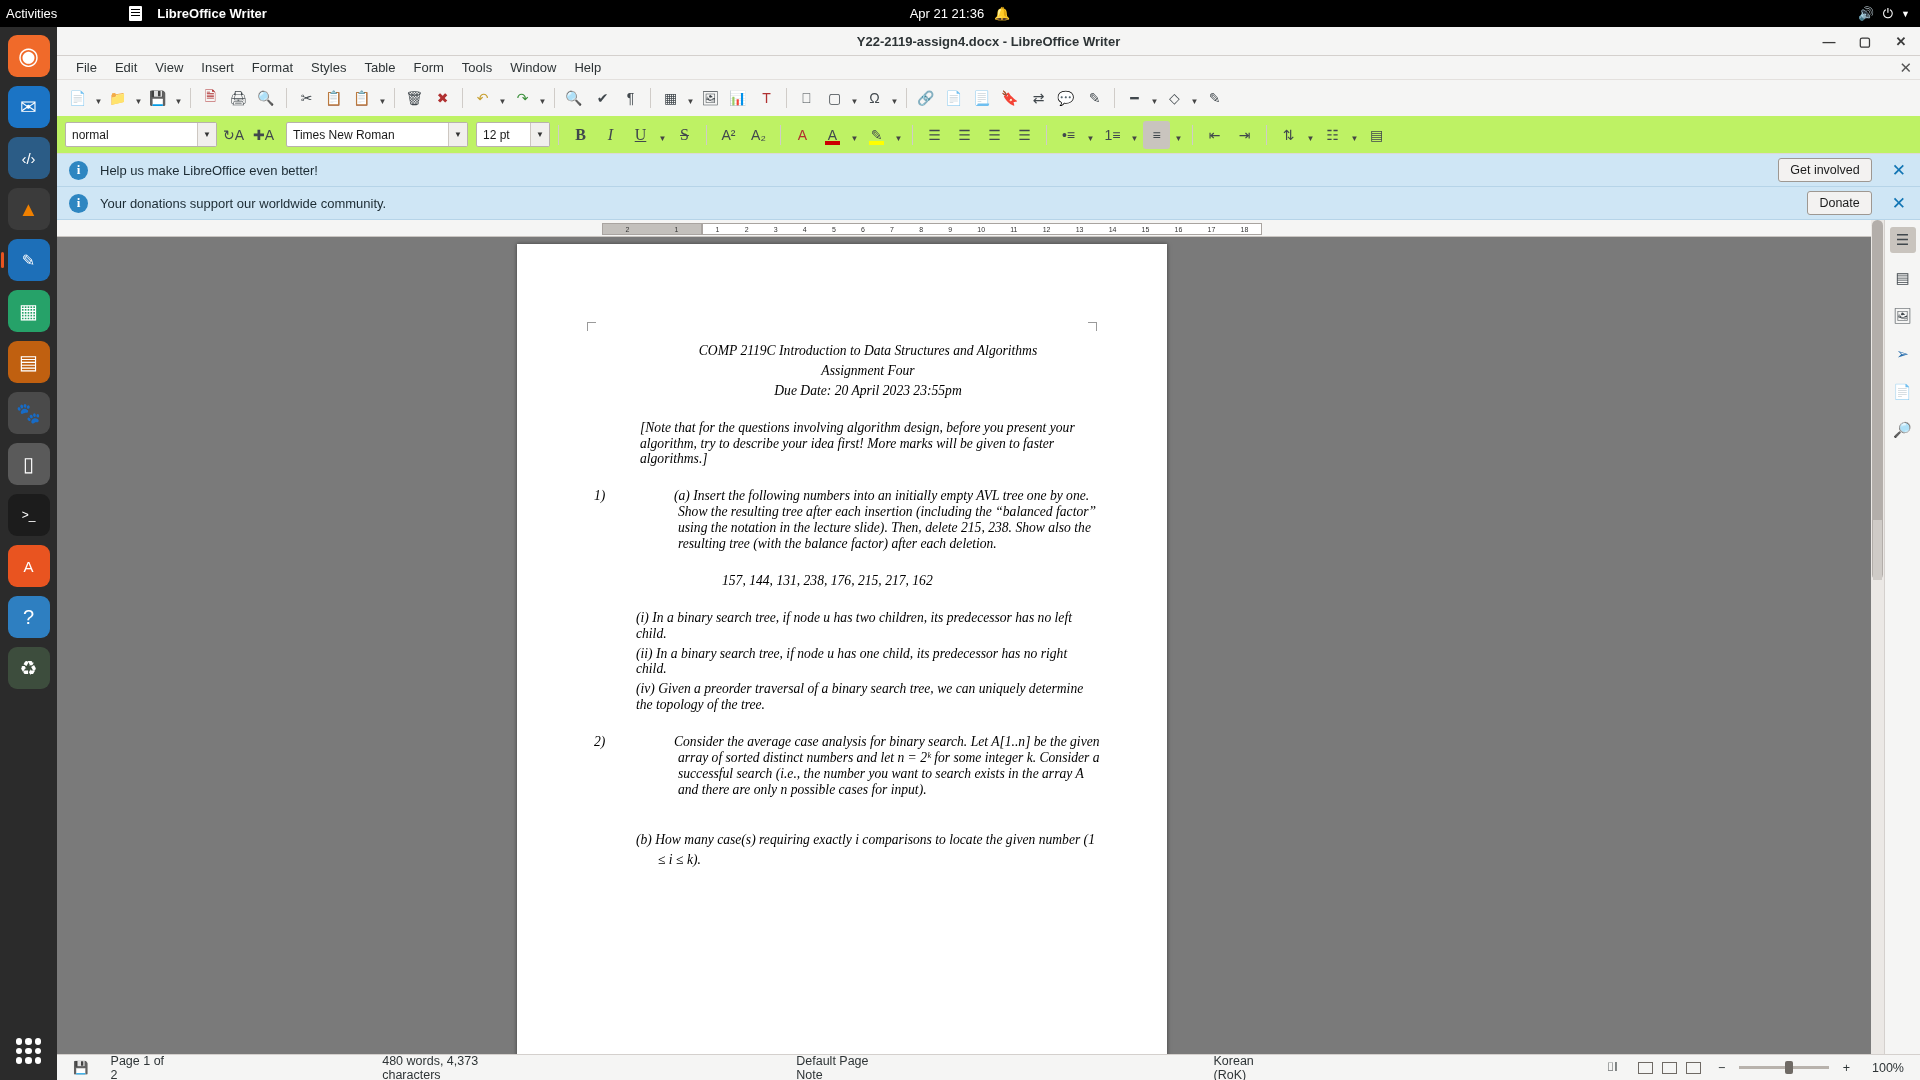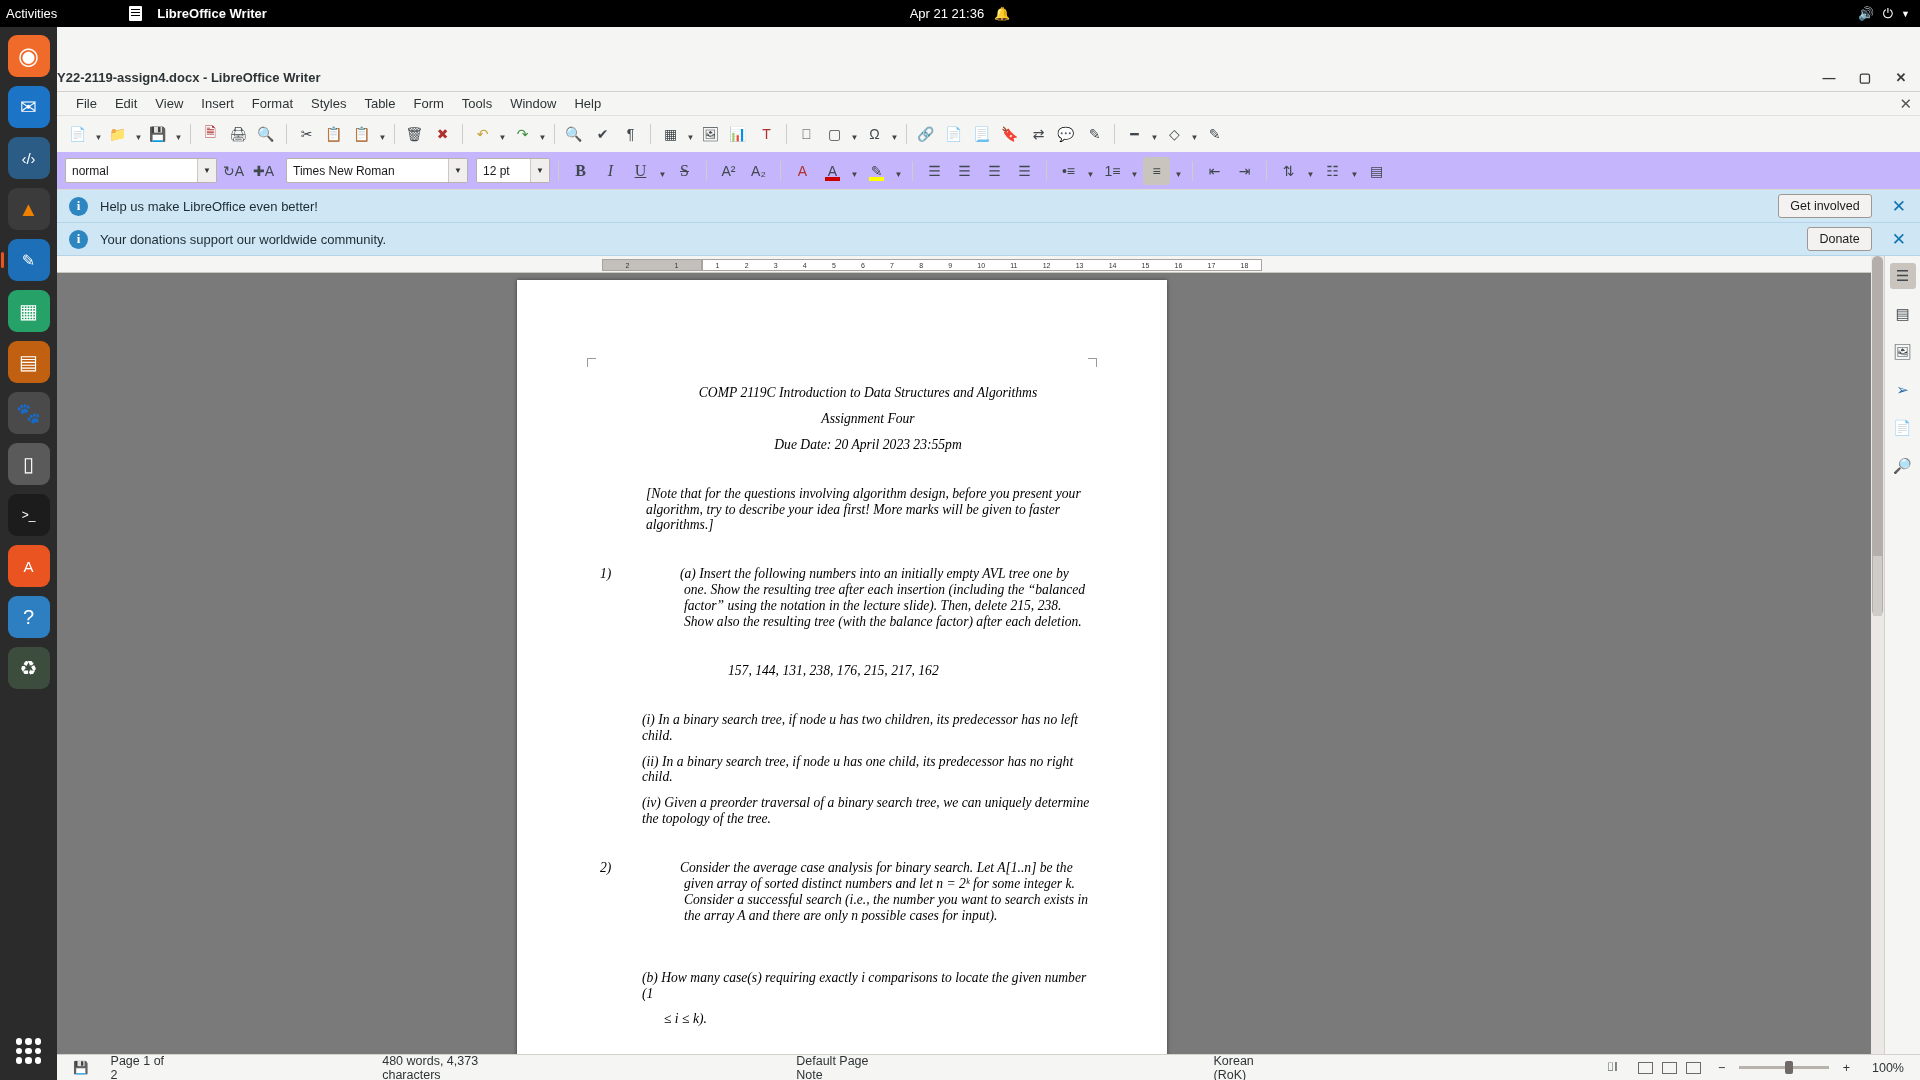--- a/index.html
+++ b/index.html
@@ -53,22 +53,22 @@
   }
   .grid-dots i { background: #ffffff; border-radius: 50%; display:block; }
   
   #window {
     position: absolute; top: 27px; left: 57px; width: 1863px; height: 1053px;
     background: #f5f5f4;
     display: flex; flex-direction: column;
   }
   #titlebar {
     height: 29px; background: #f5f5f4; border-bottom: 1px solid #d4d0cd;
-    display: flex; align-items: center; position: relative;
-    font-size: 13px; font-weight: 700; color: #2e3436; margin-top: 36px;
+    display: flex; align-items: center; justify-content: center; position: relative;
+    font-size: 13px; font-weight: 700; color: #2e3436;
   }
   .win-btns { position: absolute; right: 6px; display: flex; gap: 10px; align-items:center;}
   .win-btn { width: 26px; height: 20px; display:flex; align-items:center; justify-content:center; color:#3a3a3a; font-size:13px;}
   
   #menubar {
     height: 24px; display: flex; align-items: center; padding-left: 10px;
     font-size: 13px; color: #2e3436; background: #f5f5f4;
     border-bottom: 1px solid #e3e0dd;
     position: relative;
   }
@@ -79,21 +79,21 @@
     height: 36px; display: flex; align-items: center; gap: 1px;
     padding-left: 8px; background: #f5f5f4;
   }
   .tb-item {
     width: 27px; height: 28px; display: flex; align-items: center; justify-content: center;
     font-size: 14px; color: #41484d; border-radius: 3px; position: relative;
   }
   .tb-arrow { width: 11px; font-size: 8px; color:#444; display:flex; align-items:flex-end; justify-content:center; height:28px; padding-bottom:6px;}
   .tb-sep { width: 1px; height: 20px; background: #d0ccc8; margin: 0 5px; }
   
-  .fbar { height: 38px; display: flex; align-items: center; gap: 3px; padding-left: 8px; background: #c4b5fd; border-bottom: 1px solid #ddd9d6;}
+  .fbar { height: 38px; display: flex; align-items: center; gap: 3px; padding-left: 8px; background: #bef264; border-bottom: 1px solid #ddd9d6;}
   .combo {
     height: 25px; background: #ffffff; border: 1px solid #b8b2ac; border-radius: 2px;
     display: flex; align-items: center; font-size: 12px; color: #1a1a1a; padding-left: 6px;
     position: relative;
   }
   .combo .caret { position: absolute; right: 0; top: 0; bottom: 0; width: 19px;
     border-left: 1px solid #cdc7c1; display:flex; align-items:center; justify-content:center; font-size:8px; color:#333; background:#f1efed;}
   
   .infobar {
     height: 33px; background: #cfe6f5; border-bottom: 1px solid #b6d4e8;
@@ -127,21 +127,21 @@
     background: #ffffff; box-shadow: 0 0 4px rgba(0,0,0,.5);
   }
   #page .corner { position: absolute; width: 9px; height: 9px; border-color: #9a9a9a; }
   #page .c-tl { left: 70px; top: 78px; border-left: 1px solid #9a9a9a; border-top: 1px solid #9a9a9a; }
   #page .c-tr { right: 70px; top: 78px; border-right: 1px solid #9a9a9a; border-top: 1px solid #9a9a9a; }
   #doctext {
     position: absolute; left: 115px; top: 95px; width: 472px;
     font-family: "Liberation Serif", serif; font-style: italic; font-size: 13.6px;
     line-height: 1.17; color: #000;
   }
-  #doctext p { margin: 10px; }
+  #doctext p { margin: 4px; }
   .center { text-align: center; }
   .blank { height: 13px; }
   .num-ind { display:inline-block; width: 38px; }
   
   #vscroll {
     position: absolute; right: 0; top: 0; width: 13px; bottom: 0; background: #ebe8e5;
   }
   #vthumb { position: absolute; top: 0; left: 1px; width: 11px; height: 360px; background: #b3aeaa; border-radius: 6px;}
   #vmark { position:absolute; right: 2px; top: 300px; width: 9px; height: 60px; background:#cfcbc7; }
   

